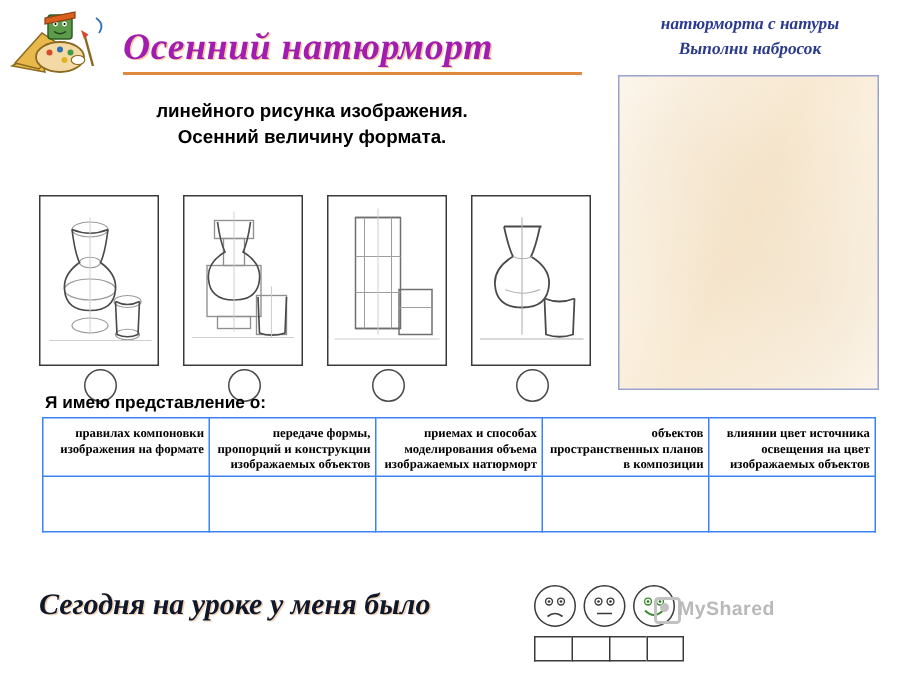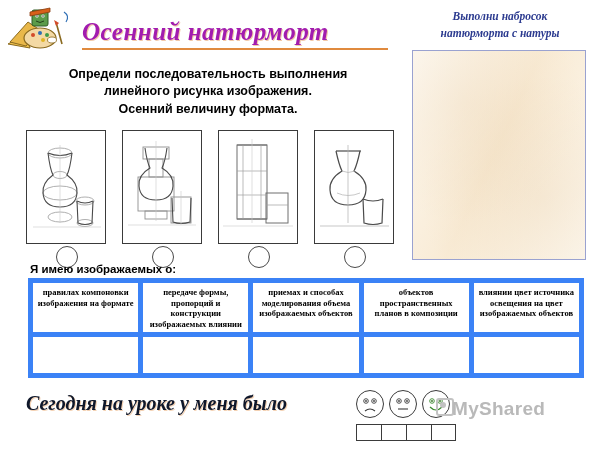--- a/index.html
+++ b/index.html
@@ -142,24 +142,24 @@
   
   .tbl {
     position: absolute;
     left: 28px;
     top: 278px;
     width: 556px;
     border-collapse: collapse;
     table-layout: fixed;
   }
   .tbl td {
-    border: 5px solid #3b82f6;
+    border: 1px solid #3b82f6;
     font-size: 8.5px;
     font-weight: bold;
-    text-align: center;
+    text-align: right;
     vertical-align: top;
     padding: 4px 3px 2px 3px;
     line-height: 1.25;
     color: #000;
     font-family: "Liberation Serif", serif;
   }
   .tbl tr.body-row td {
     height: 30px;
   }
 
@@ -211,21 +211,21 @@
     border-right: none;
     background: #fff;
     box-sizing: border-box;
   }
   .boxes .b:last-child { border-right: 1px solid #3b3b3b; }
 
   .watermark {
     position: absolute;
     left: 452px;
     top: 398px;
-    font-size: 19px;
+    font-size: 13px;
     font-weight: bold;
     color: #b9b9b9;
     letter-spacing: 0.3px;
     font-family: "Liberation Sans", sans-serif;
   }
   .wm-mark {
     position: absolute;
     left: 436px;
     top: 398px;
     width: 14px;
@@ -269,28 +269,27 @@
       <path d="M50 18 L56 40" stroke="#8a6a20" stroke-width="1.6"></path>
       <path d="M48 16 L53 19 L50 22 Z" fill="#d34b2a"></path>
       <path d="M58 8 q6 4 2 10" stroke="#2f6fb5" stroke-width="1.2" fill="none"></path>
     </svg>
   </div>
 
   <div class="title-main">Осенний натюрморт</div>
   <div class="title-underline"></div>
 
   <div class="task-text">
+    <div>натюрморта с натуры</div>
     <div>Выполни набросок</div>
-    <div>натюрморта с натуры</div>
   </div>
 
   <div class="draw-frame"></div>
 
   <div class="instr">
-    <div>Определи последовательность выполнения</div>
     <div>линейного рисунка изображения.</div>
     <div class="l3">Осенний величину формата.</div>
   </div>
 
   <div class="steps">
 
     <div class="step s1">
       <svg width="78" height="112" viewBox="0 0 78 112">
         <g fill="none" stroke="#9b9b9b" stroke-width="0.8">
           <ellipse cx="33" cy="22" rx="12" ry="5"></ellipse>
@@ -372,28 +371,28 @@
         </g>
       </svg>
     </div>
 
     <div class="circle c1"></div>
     <div class="circle c2"></div>
     <div class="circle c3"></div>
     <div class="circle c4"></div>
   </div>
 
-  <div class="have-idea">Я имею изображаемых о:</div>
+  <div class="have-idea">Я имею представление о:</div>
 
   <table class="tbl">
     <tbody>
         <tr>
       <td>правилах компоновки изображения на формате</td>
-      <td>передаче формы, пропорций и конструкции изображаемых влиянии</td>
-      <td>приемах и способах моделирования объема изображаемых объектов</td>
+      <td>передаче формы, пропорций и конструкции изображаемых объектов</td>
+      <td>приемах и способах моделирования объема изображаемых натюрморт</td>
       <td>объектов пространственных планов в композиции</td>
       <td>влиянии цвет источника освещения на цвет изображаемых объектов</td>
     </tr>
     <tr class="body-row">
       <td></td>
       <td></td>
       <td></td>
       <td></td>
       <td></td>
     </tr>

